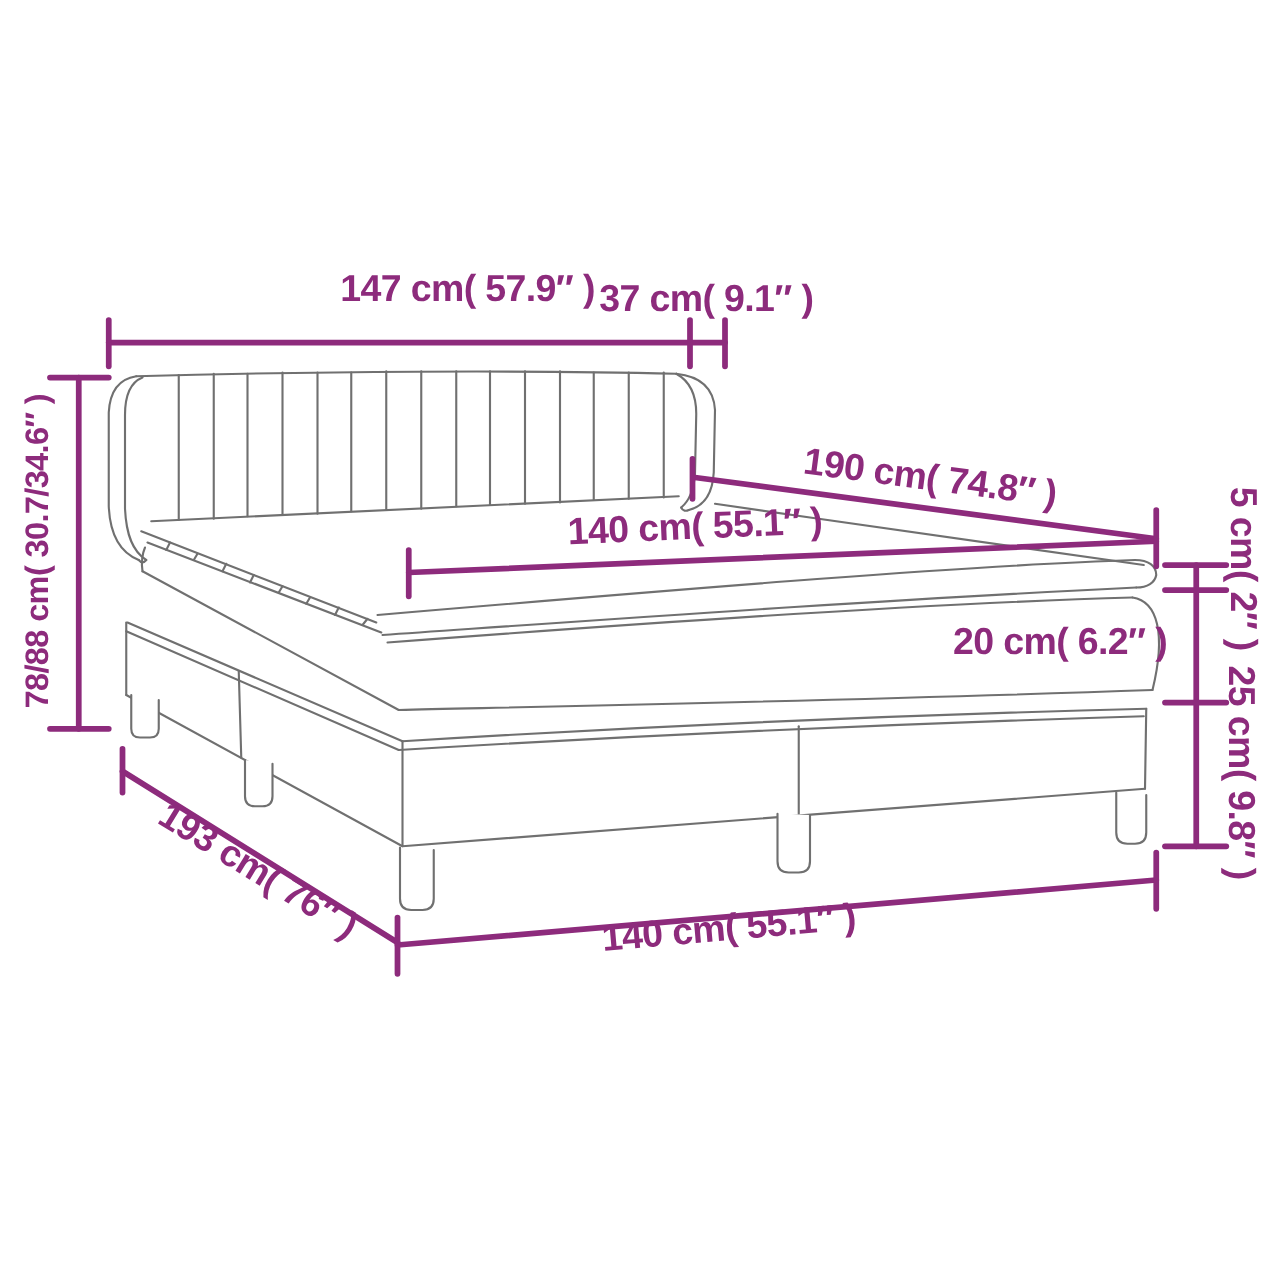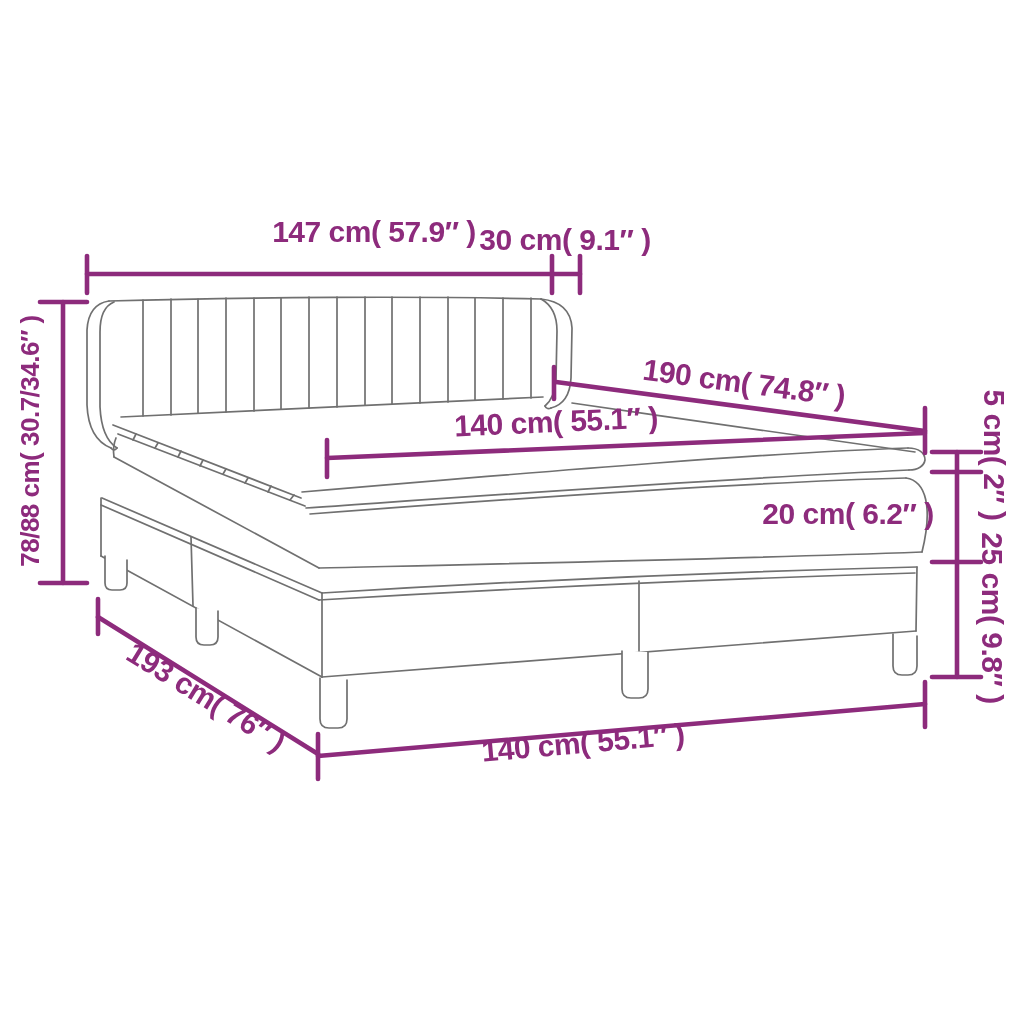--- a/index.html
+++ b/index.html
@@ -163,21 +163,21 @@
       <g>
         <line x1="318" y1="756" x2="925" y2="704"></line>
         <line x1="318" y1="734" x2="318" y2="779"></line>
         <line x1="925" y1="682" x2="925" y2="727"></line>
       </g>
     </g>
   </svg>
 
   <div class="dim-label" style="left:330px;top:232px;margin-left:44px;">147 cm( 57.9″ )</div>
 
-  <div class="dim-label" style="left:565px;top:240px;">30 cm( 9.1″ )</div>
+  <div class="dim-label" style="left:565px;top:240px;">37 cm( 9.1″ )</div>
 
   <div class="dim-label lbl-sm" style="left:30px;top:441px;transform:translate(-50%,-50%) rotate(-90deg);">78/88 cm( 30.7/34.6″ )</div>
 
   <div class="dim-label" style="left:744px;top:383px;transform:translate(-50%,-50%) rotate(7.5deg);">190 cm( 74.8″ )</div>
 
   <div class="dim-label" style="left:556px;top:422px;transform:translate(-50%,-50%) rotate(-2.5deg);">140 cm( 55.1″ )</div>
 
   <div class="dim-label" style="left:994px;top:455px;transform:translate(-50%,-50%) rotate(90deg);">5 cm( 2″ )</div>
 
   <div class="dim-label" style="left:848px;top:514px;">20 cm( 6.2″ )</div>

